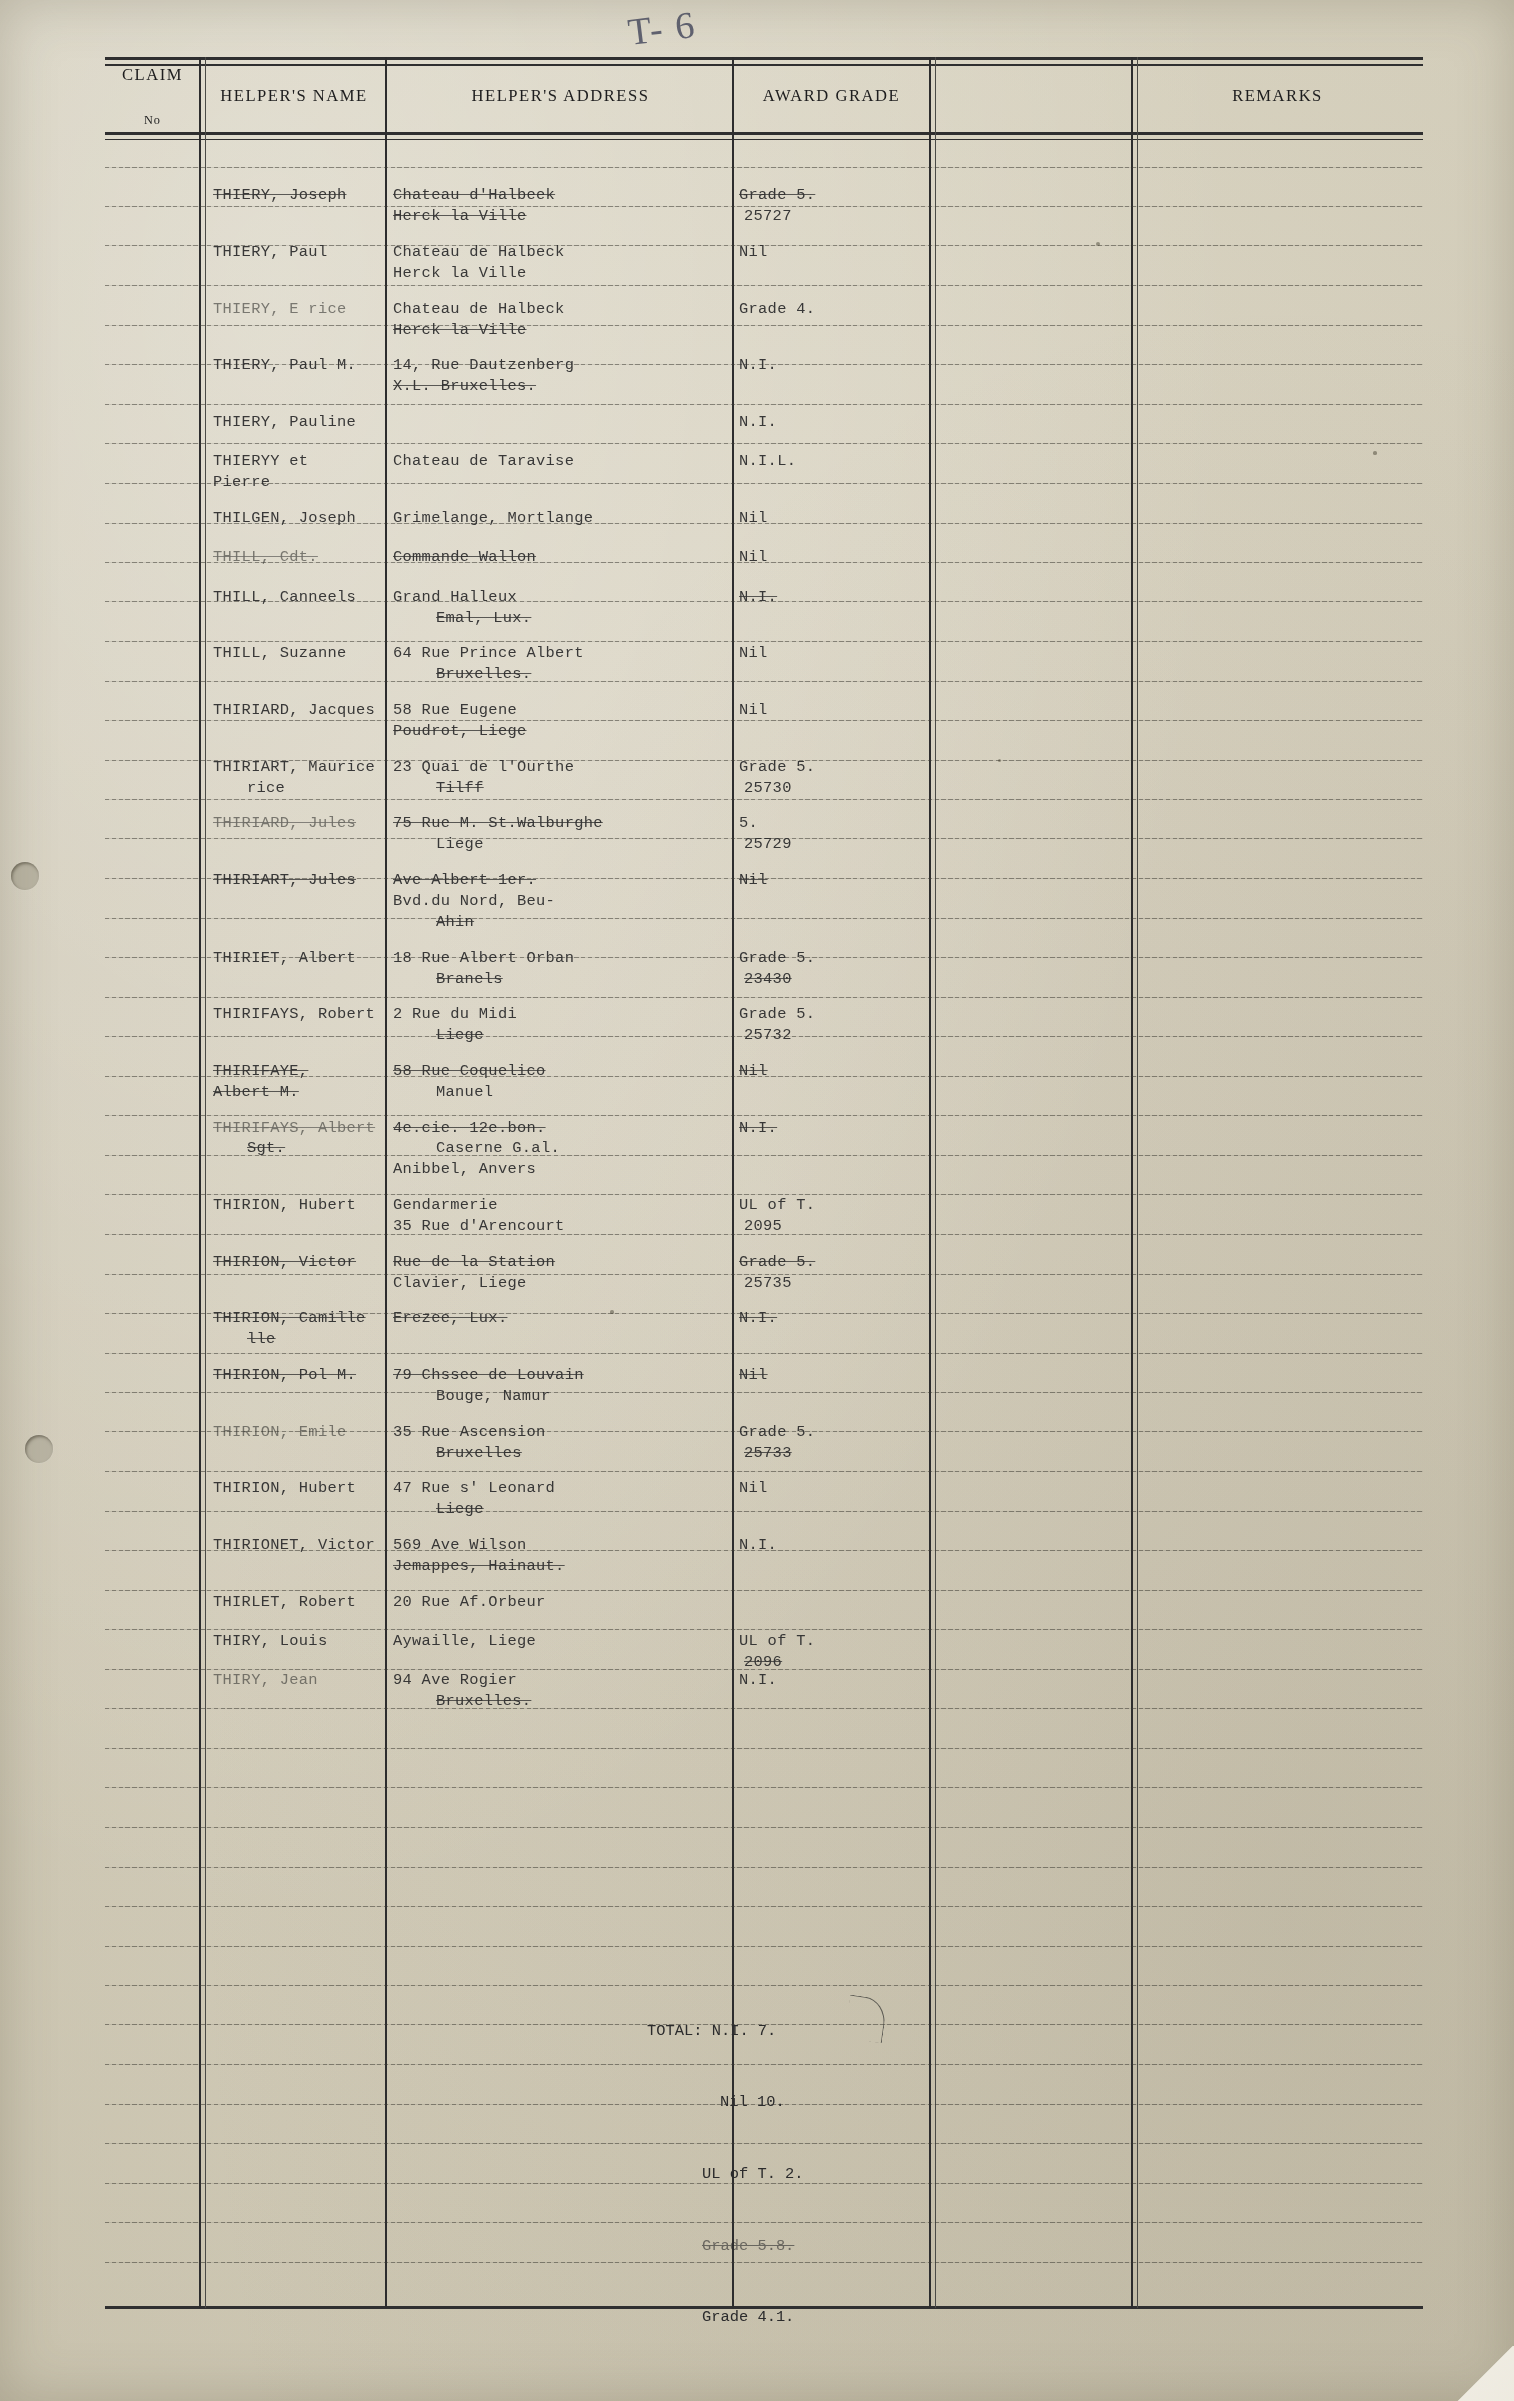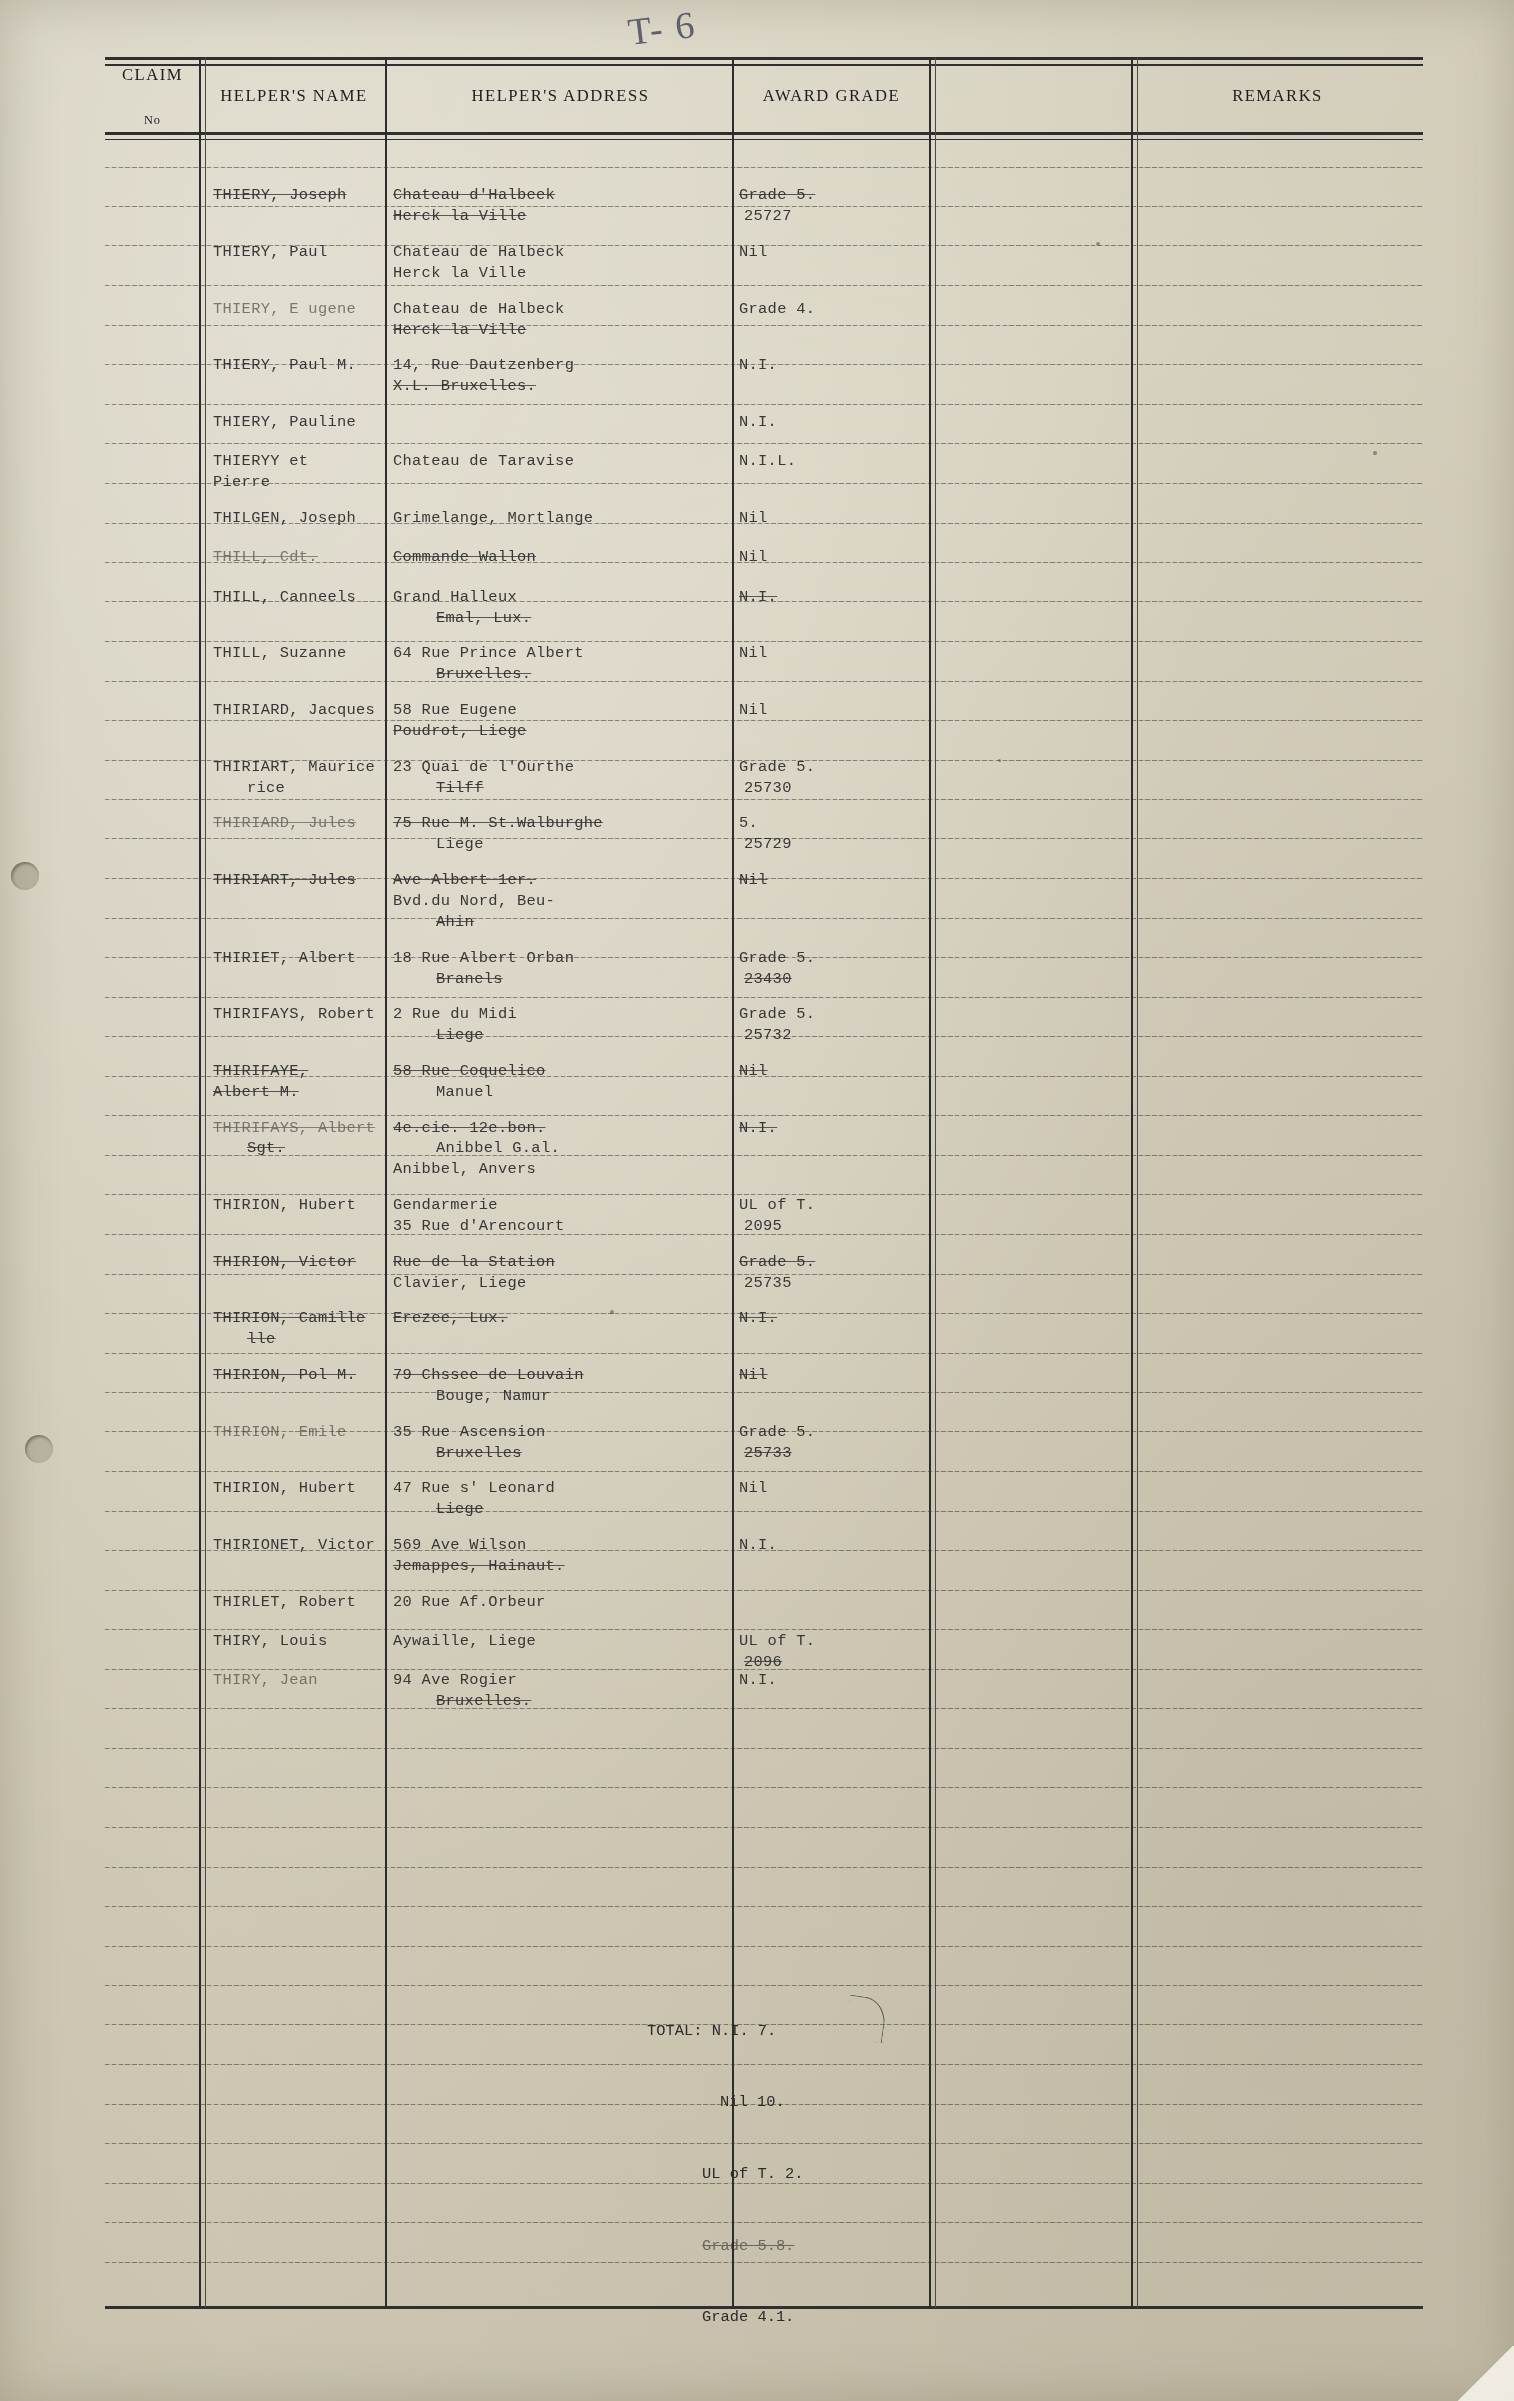--- a/index.html
+++ b/index.html
@@ -262,21 +262,21 @@
     <div id="entries">
         <div class="typed strike" style="left: 108px; top: 129px;">THIERY, Joseph</div>
         <div class="typed strike" style="left: 288px; top: 129px;">Chateau d'Halbeek</div>
         <div class="typed strike" style="left: 288px; top: 150px;">Herck la Ville</div>
         <div class="typed strike" style="left: 634px; top: 129px;">Grade 5.</div>
         <div class="typed" style="left: 639px; top: 150px;">25727</div>
         <div class="typed" style="left: 108px; top: 186px;">THIERY, Paul</div>
         <div class="typed" style="left: 288px; top: 186px;">Chateau de Halbeck</div>
         <div class="typed" style="left: 288px; top: 207px;">Herck la Ville</div>
         <div class="typed" style="left: 634px; top: 186px;">Nil</div>
-        <div class="typed faint" style="left: 108px; top: 243px;">THIERY, E ugene</div>
+        <div class="typed faint" style="left: 108px; top: 243px;">THIERY, E rice</div>
         <div class="typed" style="left: 288px; top: 243px;">Chateau de Halbeck</div>
         <div class="typed strike" style="left: 288px; top: 264px;">Herck la Ville</div>
         <div class="typed" style="left: 634px; top: 243px;">Grade 4.</div>
         <div class="typed" style="left: 108px; top: 299px;">THIERY, Paul M.</div>
         <div class="typed" style="left: 288px; top: 299px;">14, Rue Dautzenberg</div>
         <div class="typed strike" style="left: 288px; top: 320px;">X.L. Bruxelles.</div>
         <div class="typed" style="left: 634px; top: 299px;">N.I.</div>
         <div class="typed" style="left: 108px; top: 356px;">THIERY, Pauline</div>
         <div class="typed" style="left: 634px; top: 356px;">N.I.</div>
         <div class="typed" style="left: 108px; top: 395px;">THIERYY et</div>
@@ -328,21 +328,21 @@
         <div class="typed" style="left: 634px; top: 948px;">Grade 5.</div>
         <div class="typed" style="left: 639px; top: 969px;">25732</div>
         <div class="typed strike" style="left: 108px; top: 1005px;">THIRIFAYE,</div>
         <div class="typed strike" style="left: 108px; top: 1026px;">Albert M.</div>
         <div class="typed strike" style="left: 288px; top: 1005px;">58 Rue Coquelico</div>
         <div class="typed" style="left: 331px; top: 1026px;">Manuel</div>
         <div class="typed strike" style="left: 634px; top: 1005px;">Nil</div>
         <div class="typed strike faint" style="left: 108px; top: 1062px;">THIRIFAYS, Albert</div>
         <div class="typed strike" style="left: 142px; top: 1082px;">Sgt.</div>
         <div class="typed strike" style="left: 288px; top: 1062px;">4e.cie. 12e.bon.</div>
-        <div class="typed" style="left: 331px; top: 1082px;">Anibbel G.al.</div>
+        <div class="typed" style="left: 331px; top: 1082px;">Caserne G.al.</div>
         <div class="typed" style="left: 288px; top: 1103px;">Anibbel, Anvers</div>
         <div class="typed strike" style="left: 634px; top: 1062px;">N.I.</div>
         <div class="typed" style="left: 108px; top: 1139px;">THIRION, Hubert</div>
         <div class="typed" style="left: 288px; top: 1139px;">Gendarmerie</div>
         <div class="typed" style="left: 288px; top: 1160px;">35 Rue d'Arencourt</div>
         <div class="typed" style="left: 634px; top: 1139px;">UL of T.</div>
         <div class="typed" style="left: 639px; top: 1160px;">2095</div>
         <div class="typed strike" style="left: 108px; top: 1196px;">THIRION, Victor</div>
         <div class="typed strike" style="left: 288px; top: 1196px;">Rue de la Station</div>
         <div class="typed" style="left: 288px; top: 1217px;">Clavier, Liege</div>

